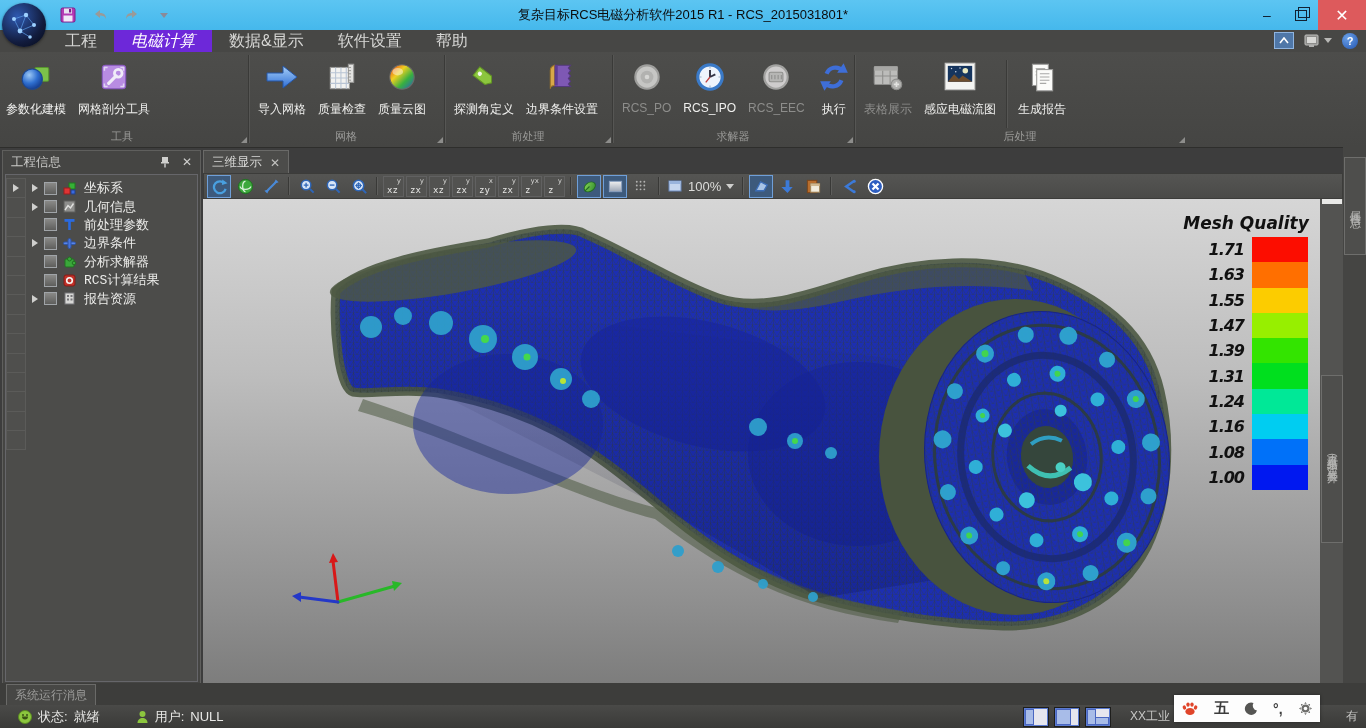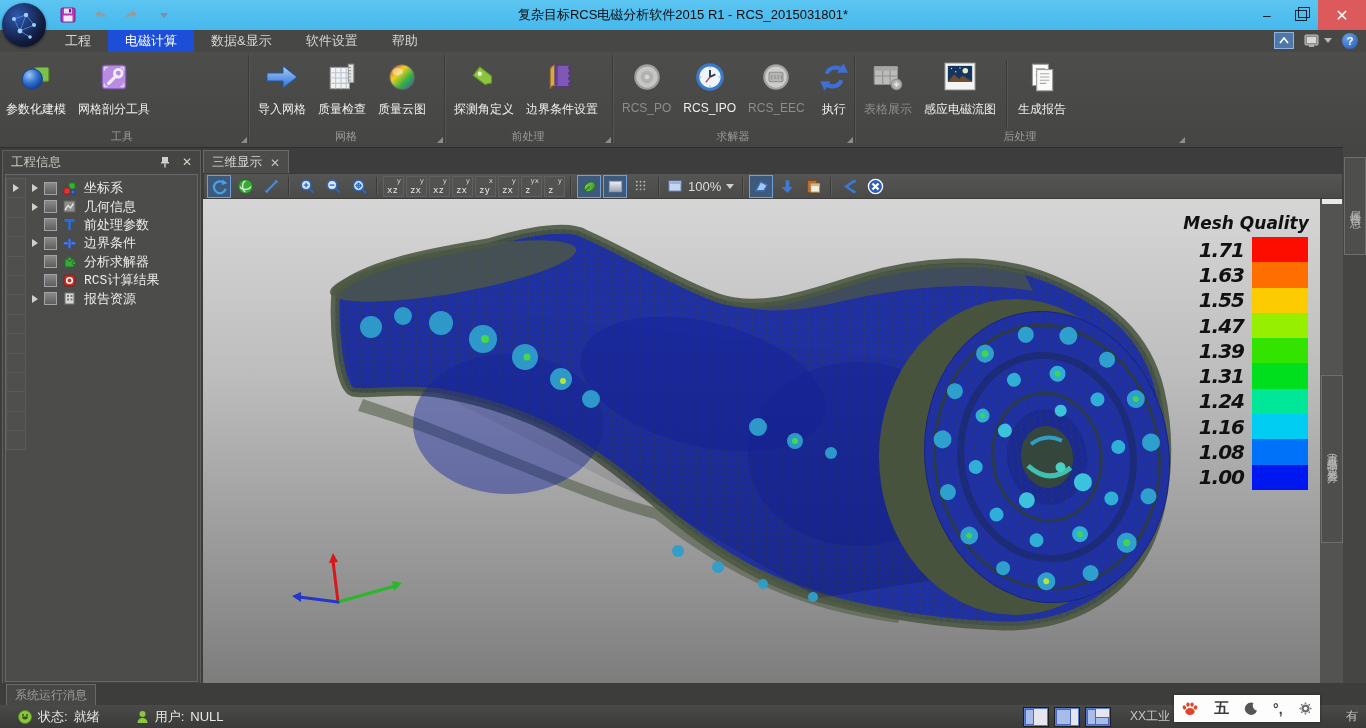--- a/index.html
+++ b/index.html
@@ -13,22 +13,22 @@
   .qbtn{width:20px;height:20px;display:flex;align-items:center;justify-content:center;}
   #title-text{top:6px;left:50%;transform:translateX(-50%);font-size:13px;color:#0b0b0b;white-space:nowrap;}
   #caption-btns{right:0;top:0;height:30px;display:flex;}
   .capbtn{width:34px;height:30px;display:flex;align-items:center;justify-content:center;color:#123;font-size:14px;}
   .capbtn.close{width:48px;background:#dd5a5c;color:#fff;font-size:16px;}
   .restore-glyph{width:10px;height:9px;border:1.5px solid #123;position:relative;background:transparent;}
   .restore-glyph:before{content:"";position:absolute;left:2px;top:-4px;width:10px;height:9px;border:1.5px solid #123;}
   
   #tabrow{left:0;top:30px;width:1366px;height:22px;background:#474745;}
   #menu-tabs{left:48px;top:0;height:22px;display:flex;}
-  .mtab{padding:0 17px;height:22px;line-height:22px;font-size:13px;color:#d6d6d4;}
-  .mtab.active{background:#1d4ed8;color:#fff;}
+  .mtab{padding:0 17px;height:22px;line-height:22px;font-size:16px;color:#d6d6d4;}
+  .mtab.active{background:#6d28d9;color:#fff;font-style:italic;}
   #tabrow-right{right:8px;top:2px;display:flex;gap:10px;align-items:center;}
   
   #ribbon{left:0;top:52px;width:1366px;height:95px;background:linear-gradient(#4d4d4b,#454543);border-bottom:1px solid #2e2e2c;}
   .rgroup{position:absolute;top:0;height:94px;}
   .rgroup .btns{position:absolute;left:0;top:2px;right:0;bottom:18px;display:flex;align-items:stretch;}
   .rbtn{display:flex;flex-direction:column;align-items:center;justify-content:flex-start;padding:3px 6px 0;}
   .rbtn .ric{height:40px;display:flex;align-items:center;justify-content:center;}
   .rbtn .rlabel{font-size:12px;color:#efefed;margin-top:4px;white-space:nowrap;}
   .rbtn.disabled .rlabel{color:#8d8d8b;}
   .glabel{position:absolute;left:0;right:6px;bottom:2px;text-align:center;font-size:11px;color:#9a9a98;}
@@ -66,21 +66,21 @@
   .vbtn .sup{position:absolute;right:2px;top:0px;font-size:7px;color:#d8d8d6;font-family:"DejaVu Sans Mono",monospace;}
   .vbtn .main{position:absolute;left:3px;bottom:1px;font-size:9px;color:#e6e6e4;font-family:"DejaVu Sans Mono",monospace;}
   #scale-combo{display:flex;align-items:center;gap:5px;margin:0 4px;}
   #scale-combo .val{font-size:13px;color:#dcdcda;}
   .caret{width:0;height:0;border-left:4px solid transparent;border-right:4px solid transparent;border-top:5px solid #cfcfcd;}
   
   #viewport{left:203px;top:199px;width:1117px;height:588px;background:linear-gradient(#d6d6d6,#bdbdbd 30%,#8d8d8d 70%,#666665);}
   #legend{position:absolute;right:10px;top:14px;width:128px;color:#111;}
   #legend-title{font-size:17px;font-weight:bold;font-style:italic;font-family:"DejaVu Sans",sans-serif;margin-bottom:4px;text-align:center;}
   .lrow{display:flex;align-items:center;height:25.3px;}
-  .lval{width:62px;text-align:right;font-size:20px;font-weight:bold;font-style:italic;font-family:"DejaVu Sans",sans-serif;letter-spacing:-1px;}
+  .lval{width:62px;text-align:right;font-size:16px;font-weight:bold;font-style:italic;font-family:"DejaVu Sans",sans-serif;letter-spacing:-1px;}
   .lswatch{width:56px;height:25.3px;margin-left:8px;}
   
   #strip-result{left:1320px;top:199px;width:23px;height:484px;background:#535351;}
   #strip-result .topwhite{position:absolute;left:2px;top:0;width:20px;height:5px;background:#e9e9e7;}
   .vtab{position:absolute;left:1px;width:20px;background:#4e4e4c;border:1px solid #6e6e6c;color:#b4b4b2;font-size:11px;
         writing-mode:vertical-rl;display:flex;align-items:center;justify-content:center;padding:8px 0;letter-spacing:2px;}
   #strip-prop{left:1343px;top:147px;width:23px;height:536px;background:#454543;}
   
   #bottom-tabrow{left:0;top:683px;width:1366px;height:22px;background:#3d3d3b;}
   #msg-tab{position:absolute;left:6px;top:1px;width:88px;height:20px;background:#474745;border:1px solid #6a6a68;border-bottom:none;

